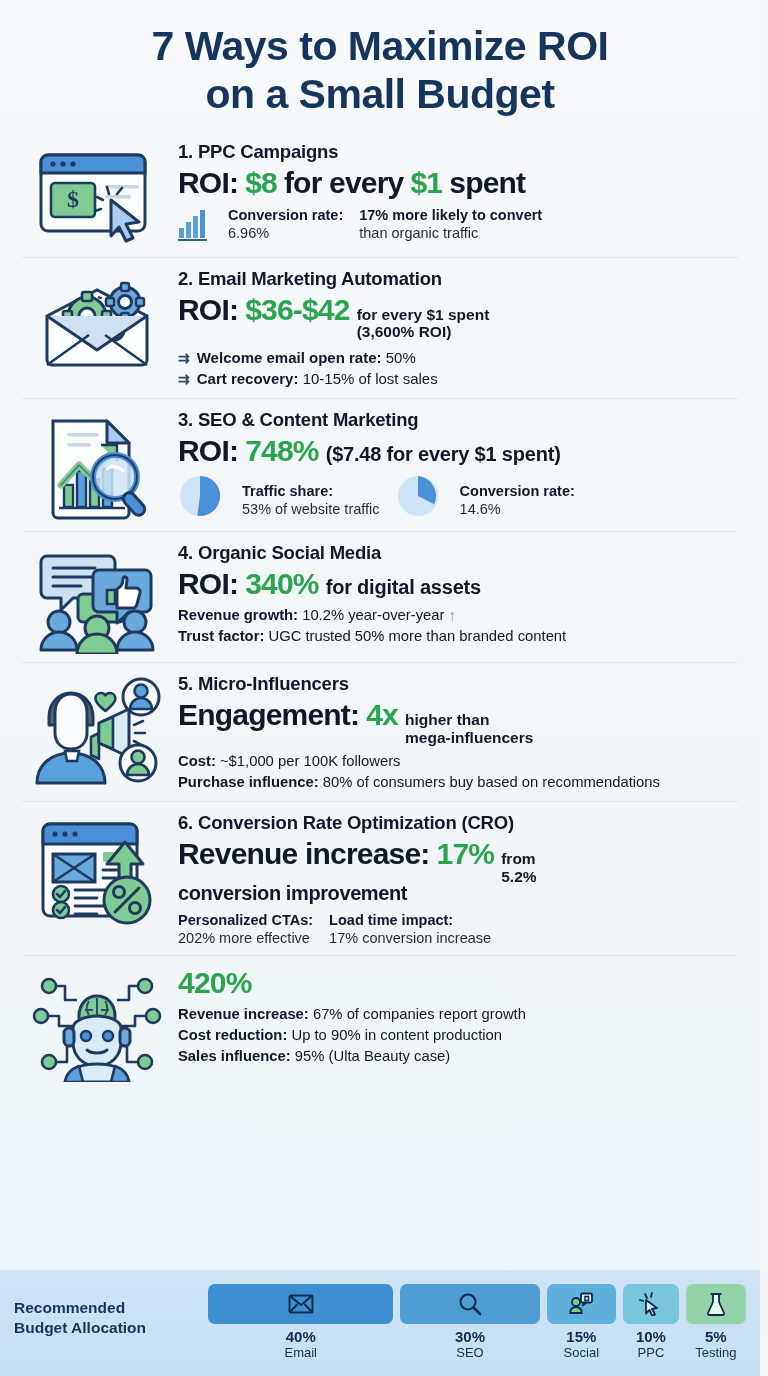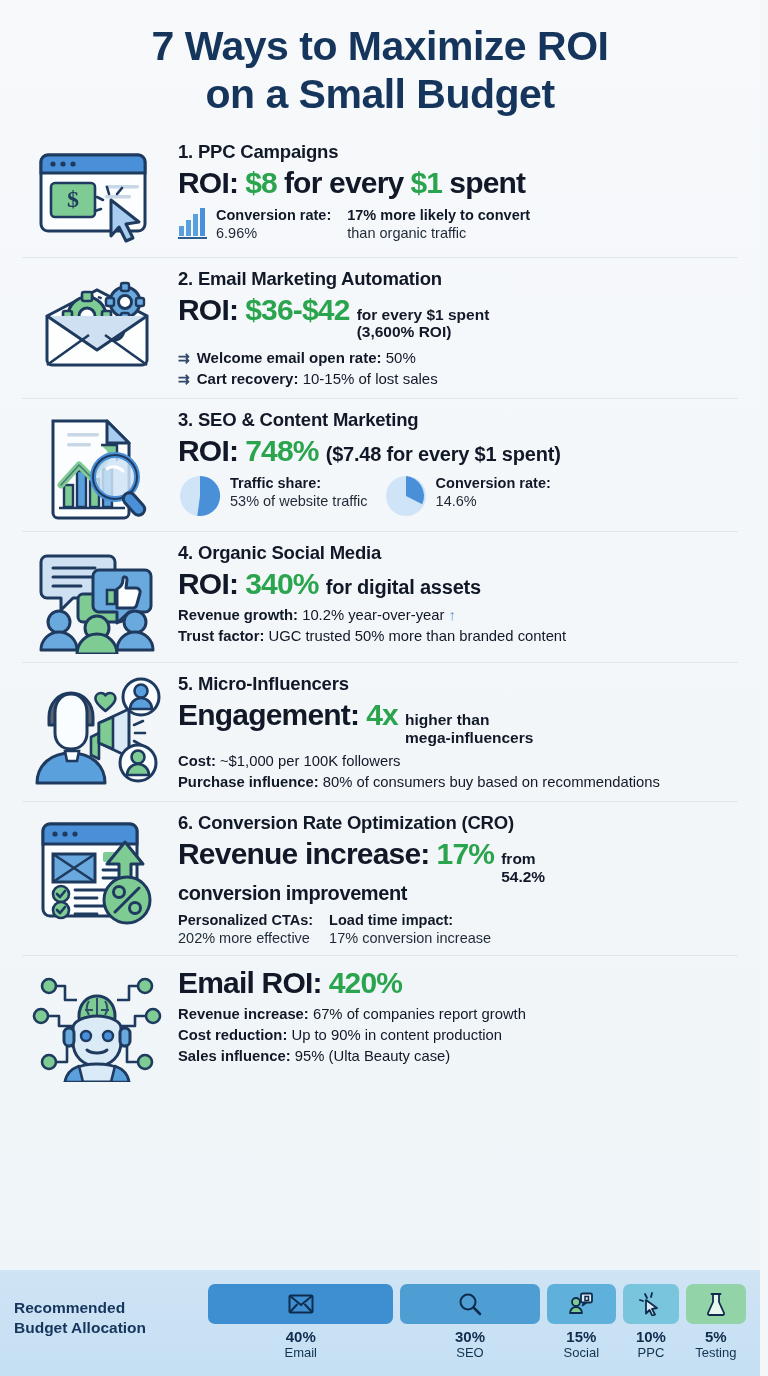--- a/index.html
+++ b/index.html
@@ -25,21 +25,21 @@
   .content-col { flex:1; min-width:0; padding-right:4px; }
 
   .sec-title { font-size:18.5px; font-weight:bold; color:#111827; line-height:1.2; margin-bottom:3px; letter-spacing:-0.2px; }
   .headline { font-size:30px; font-weight:bold; color:#111827; line-height:1.1; letter-spacing:-0.8px; display:flex; flex-wrap:wrap; align-items:baseline; gap:0 7px; }
   .headline .big-green { color:#2ba44e; }
   .headline .small-after { font-size:20px; font-weight:bold; letter-spacing:-0.2px; }
   .headline .stack { display:inline-flex; flex-direction:column; font-size:15.5px; line-height:1.12; font-weight:bold; letter-spacing:0; }
   .sub-under { font-size:20px; font-weight:bold; letter-spacing:-0.4px; line-height:1.05; margin-top:-2px; }
 
   .stats-row { display:flex; gap:16px; margin-top:7px; align-items:flex-start; }
-  .stat { display:flex; gap:8px; align-items:flex-start; }
+  .stat { display:flex; gap:20px; align-items:flex-end; }
   .stat-txt b { display:block; font-size:14.5px; font-weight:bold; line-height:1.25; }
   .stat-txt span { display:block; font-size:14.5px; line-height:1.25; color:#1f2937; }
 
   .bullets { margin-top:6px; }
   .bullet { display:flex; align-items:baseline; gap:7px; font-size:15px; line-height:1.45; }
   .bullet .arrow { color:#2f4a6b; font-size:14px; font-weight:bold; }
   .bullet b { font-weight:bold; }
   .plain-lines { margin-top:5px; }
   .pline { font-size:14.8px; line-height:1.42; }
   .pline b { font-weight:bold; }
@@ -368,21 +368,21 @@
           <line x1="84" y1="96" x2="108" y2="72" stroke="#1f3a5f" stroke-width="3" stroke-linecap="round"></line>
         </svg>
       </div>
       <div class="content-col">
         <div class="sec-title">6. Conversion Rate Optimization (CRO)</div>
         <div class="headline">
           <span>Revenue increase:</span>
           <span class="big-green">17%</span>
           <span class="stack">
             <span>from</span>
-            <span>54.2%</span>
+            <span>5.2%</span>
           </span>
         </div>
         <div class="sub-under">conversion improvement</div>
         <div class="stats-row">
           <div class="stat">
             <div class="stat-txt">
               <b>Personalized CTAs:</b>
               <span>202% more effective</span>
             </div>
           </div>
@@ -425,21 +425,20 @@
           <circle cx="55" cy="66" r="5" fill="#4a90d9" stroke="#1f3a5f" stroke-width="2.4"></circle>
           <circle cx="77" cy="66" r="5" fill="#4a90d9" stroke="#1f3a5f" stroke-width="2.4"></circle>
           <path d="M56 80c5 4 15 4 20 0" fill="none" stroke="#1f3a5f" stroke-width="3" stroke-linecap="round"></path>
           <path d="M34 112c2-12 14-18 32-18s30 6 32 18z" fill="#dbeaf7" stroke="#1f3a5f" stroke-width="3" stroke-linejoin="round"></path>
           <path d="M34 112c1-8 6-13 14-16l4 16z" fill="#5aa0dd" stroke="#1f3a5f" stroke-width="2.6" stroke-linejoin="round"></path>
           <path d="M98 112c-1-8-6-13-14-16l-4 16z" fill="#5aa0dd" stroke="#1f3a5f" stroke-width="2.6" stroke-linejoin="round"></path>
         </svg>
       </div>
       <div class="content-col">
         <div class="headline">
-          <span>Email ROI:</span>
           <span class="big-green">420%</span>
         </div>
         <div class="plain-lines">
           <div class="pline">
             <b>Revenue increase:</b>
             <span>67% of companies report growth</span>
           </div>
           <div class="pline">
             <b>Cost reduction:</b>
             <span>Up to 90% in content production</span>

